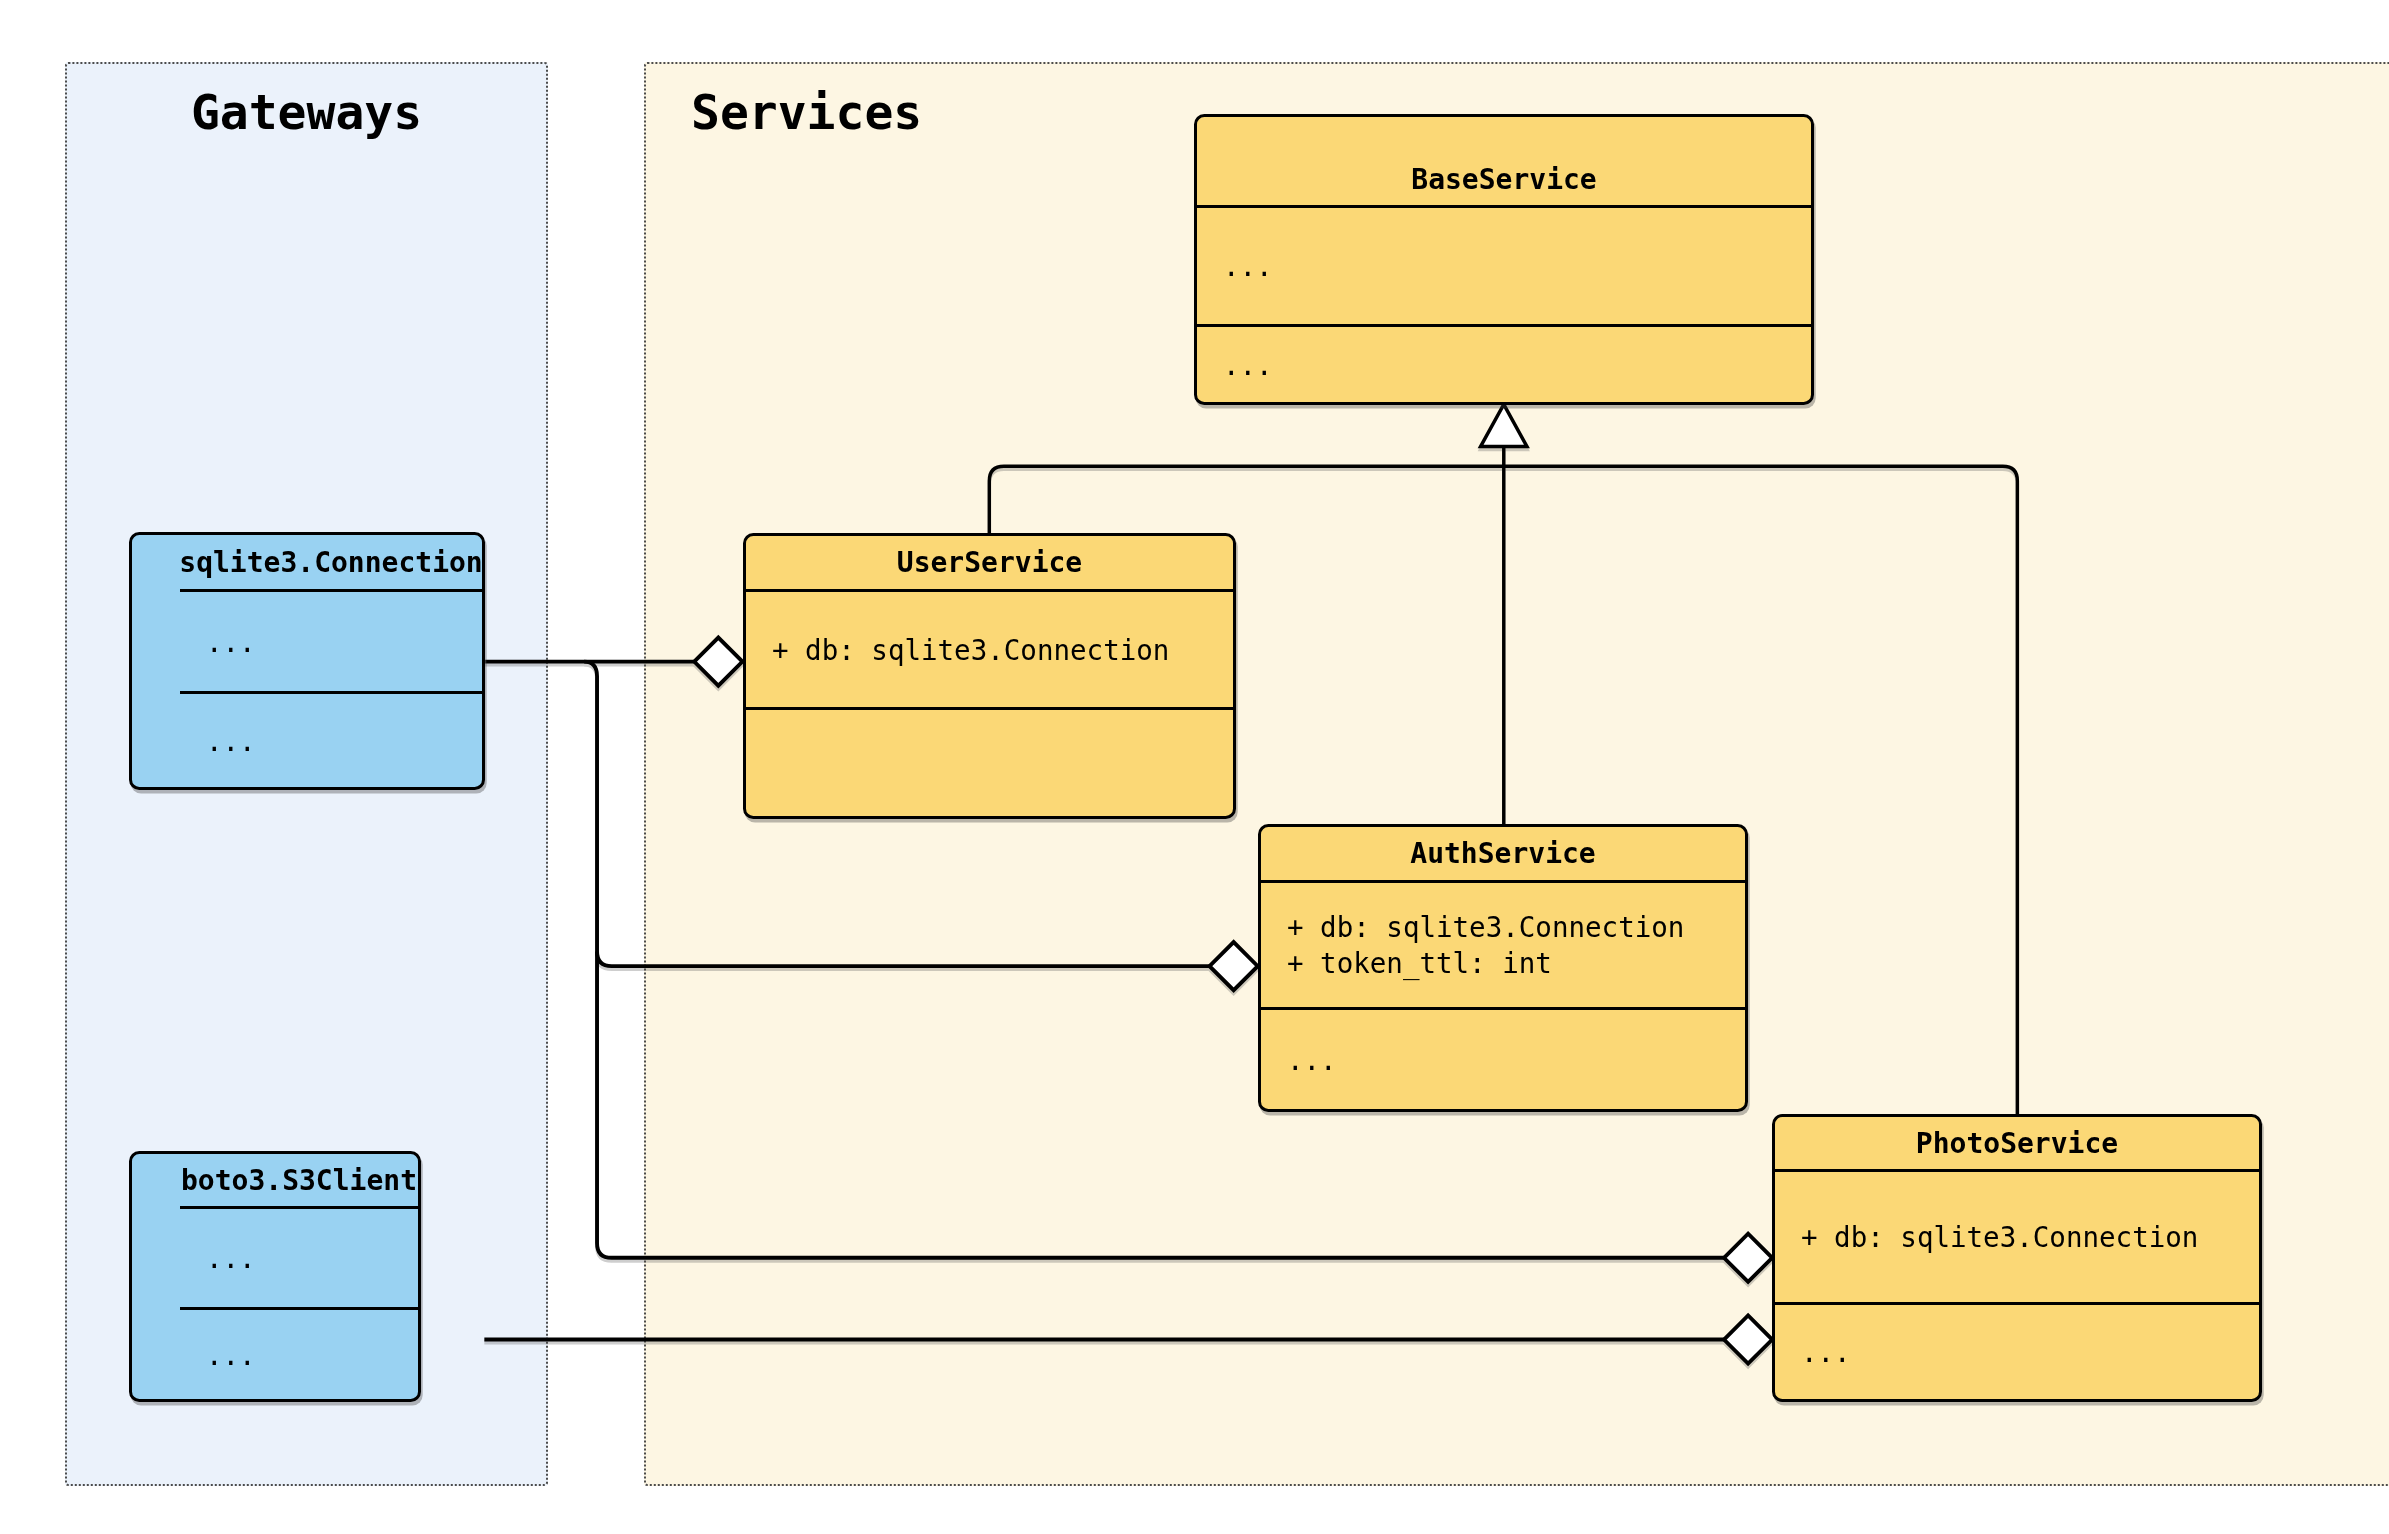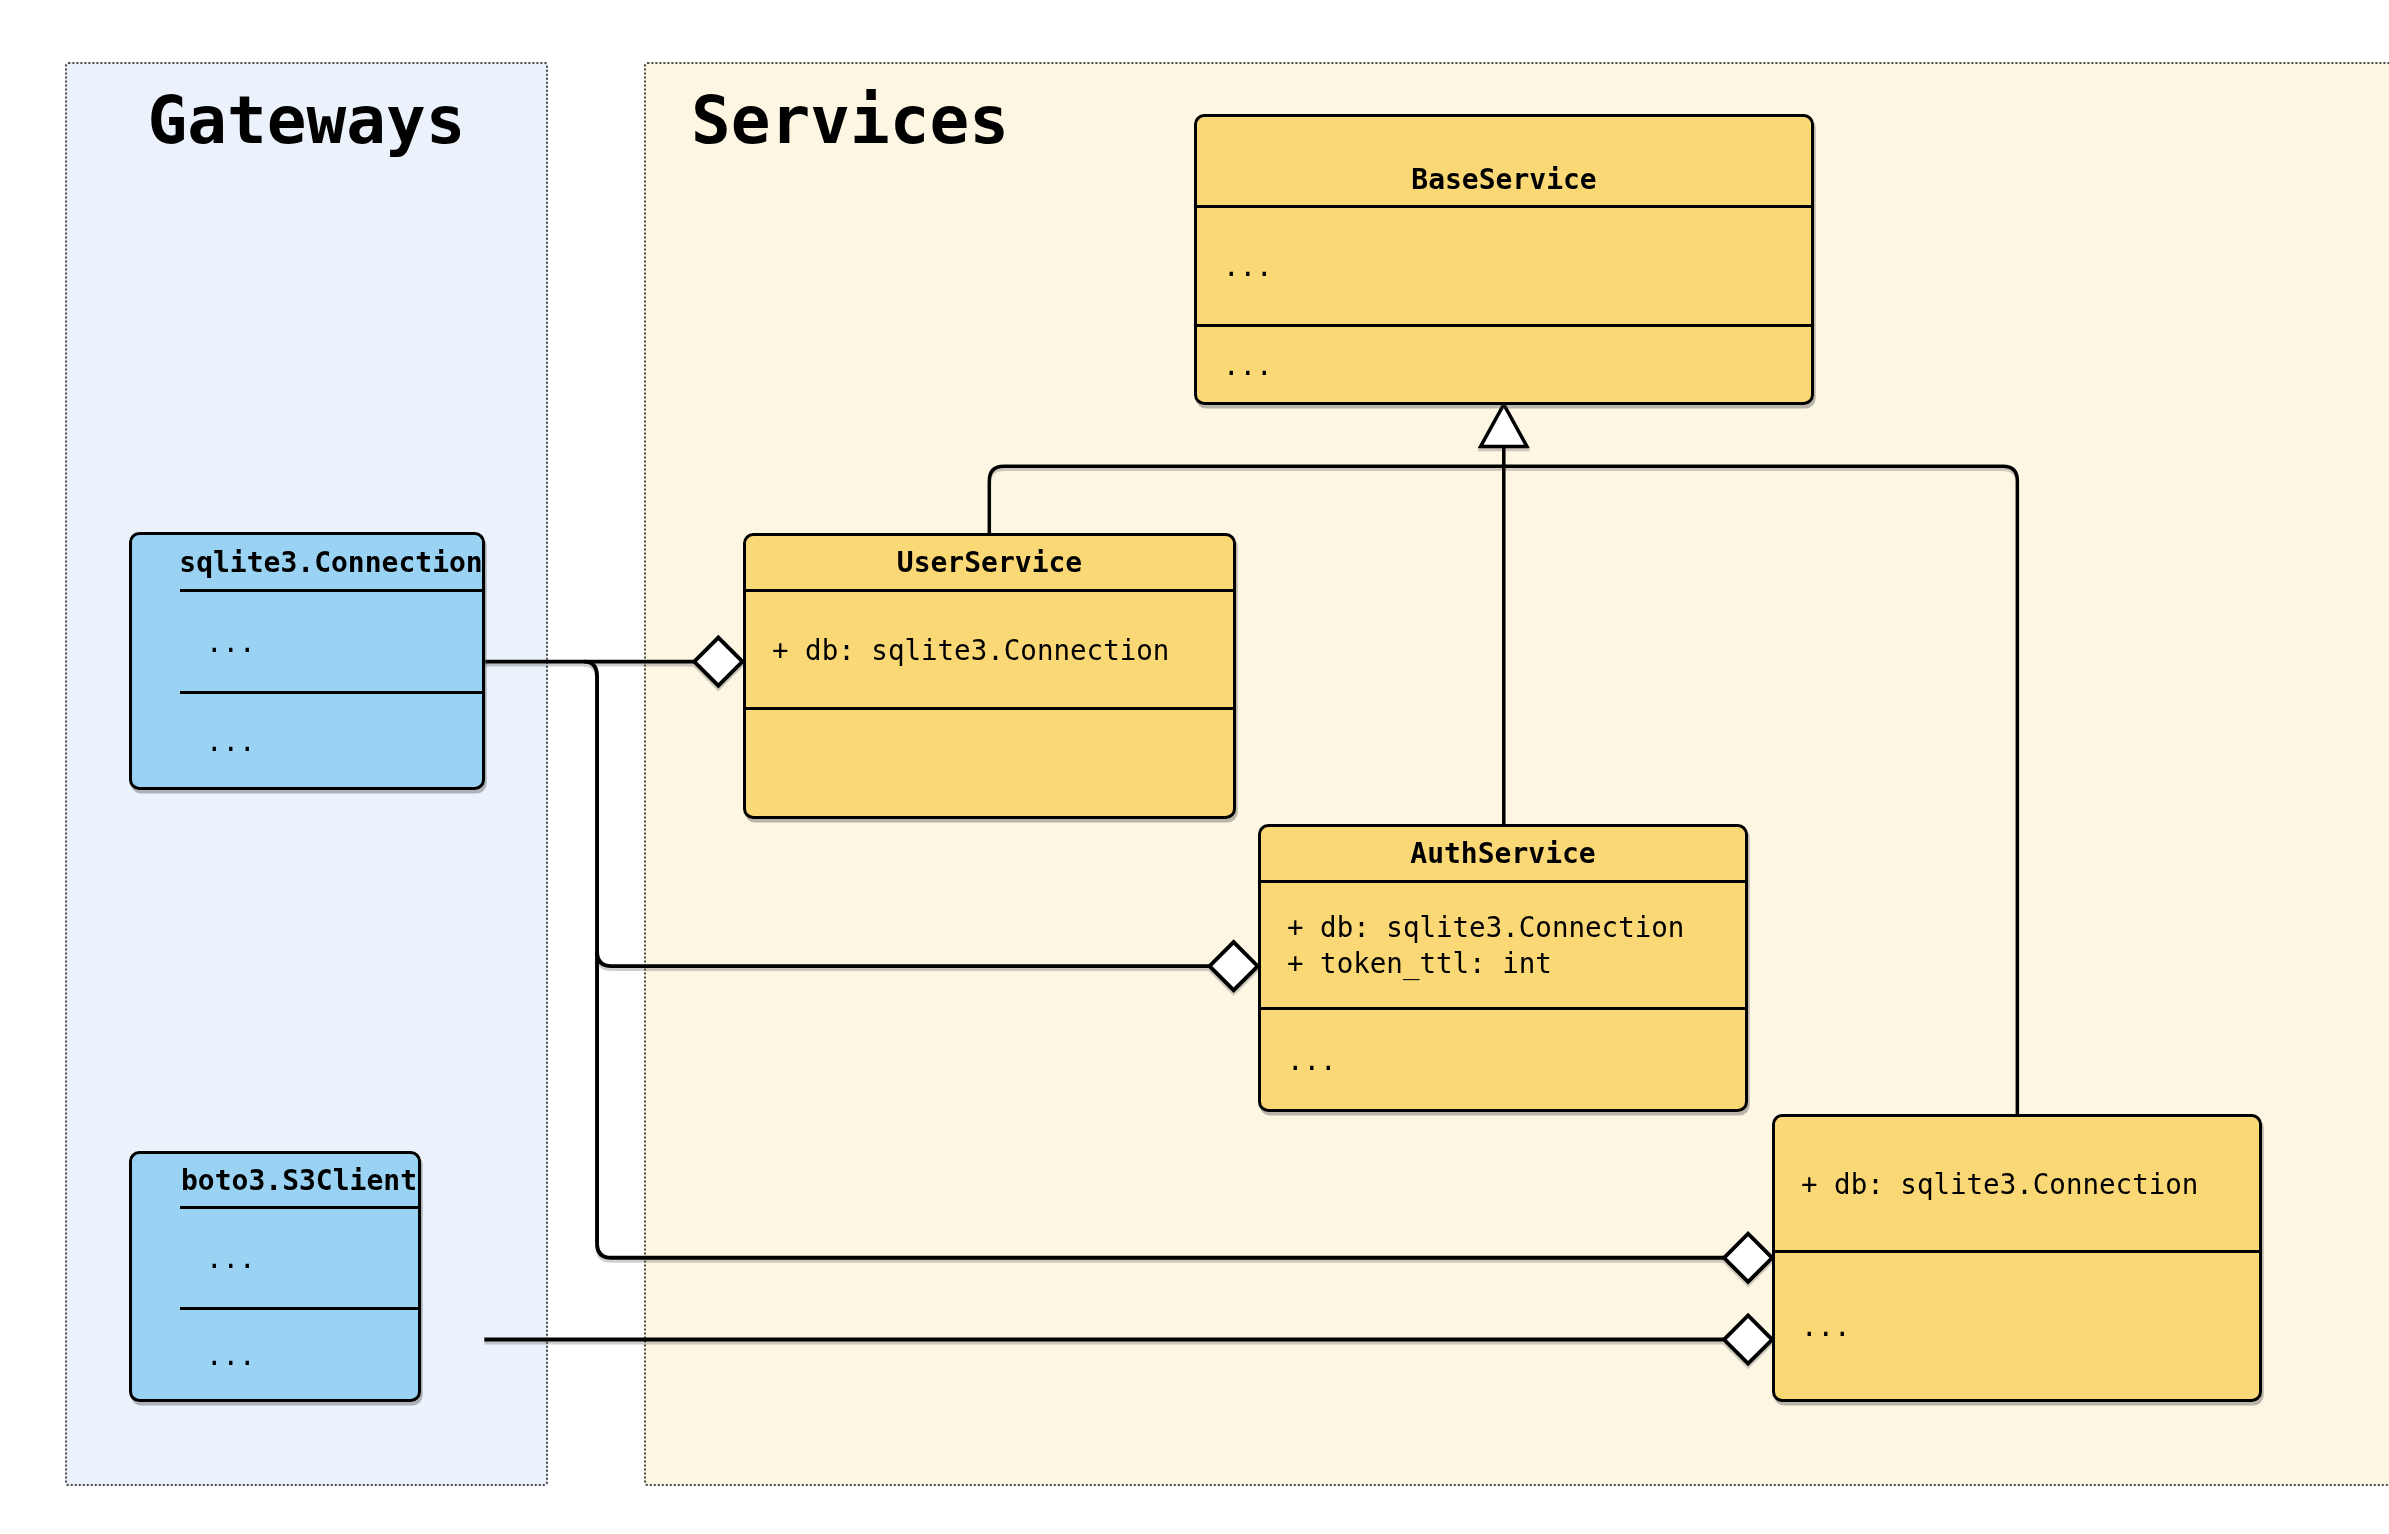--- a/index.html
+++ b/index.html
@@ -3,21 +3,21 @@
 <meta charset="utf-8">
 <style>
   html,body{margin:0;padding:0;background:#fff;}
   #canvas{
     position:relative;width:2389px;height:1534px;background:var(--page-background,#fff);
     font-family:"DejaVu Sans Mono","Liberation Mono",monospace;color:#000;overflow:hidden;
   }
   .group{position:absolute;border:2.2px dotted #4c4c4c;border-radius:3.4px;box-sizing:border-box;}
   .group-gateways{left:65px;top:62px;width:483px;height:1424px;background:var(--gateways-container-fill,#EBF2FB);}
   .group-services{left:644px;top:62px;width:1887px;height:1424px;background:var(--services-container-fill,#FDF6E3);}
-  .group-title{font-weight:700;font-size:66px;line-height:1;padding-top:24px;letter-spacing:0;}
+  .group-title{font-weight:700;font-size:48px;line-height:1;padding-top:24px;letter-spacing:0;}
   .title-center{text-align:center;}
   .title-left{padding-left:45px;}
 
   svg.wires{position:absolute;left:0;top:0;filter:drop-shadow(0.9px 3.4px 0 rgba(80,80,80,0.28));}
 
   .uml-box{
     position:absolute;box-sizing:border-box;display:flex;flex-direction:column;
     border:3px solid #000;border-radius:10.3px;
     box-shadow:1.7px 3.4px 0 rgba(60,60,60,0.35);
   }
@@ -110,20 +110,21 @@
     <div class="sec sec-body" style="height:127px;">
       <span>+ db: sqlite3.Connection</span>
       <span>+ token_ttl: int</span>
     </div>
     <div class="sec sec-body sec-methods">
       <span>...</span>
     </div>
   </div>
 
   <div class="uml-box yellow" style="left:1772px;top:1114px;width:490px;height:288px;">
+    <div class="sec sec-header" style="height:52px;">PhotoService</div>
     <div class="sec sec-body" style="height:133px;">
       <span>+ db: sqlite3.Connection</span>
     </div>
     <div class="sec sec-body sec-methods">
       <span>...</span>
     </div>
   </div>
 
 </div>
 

